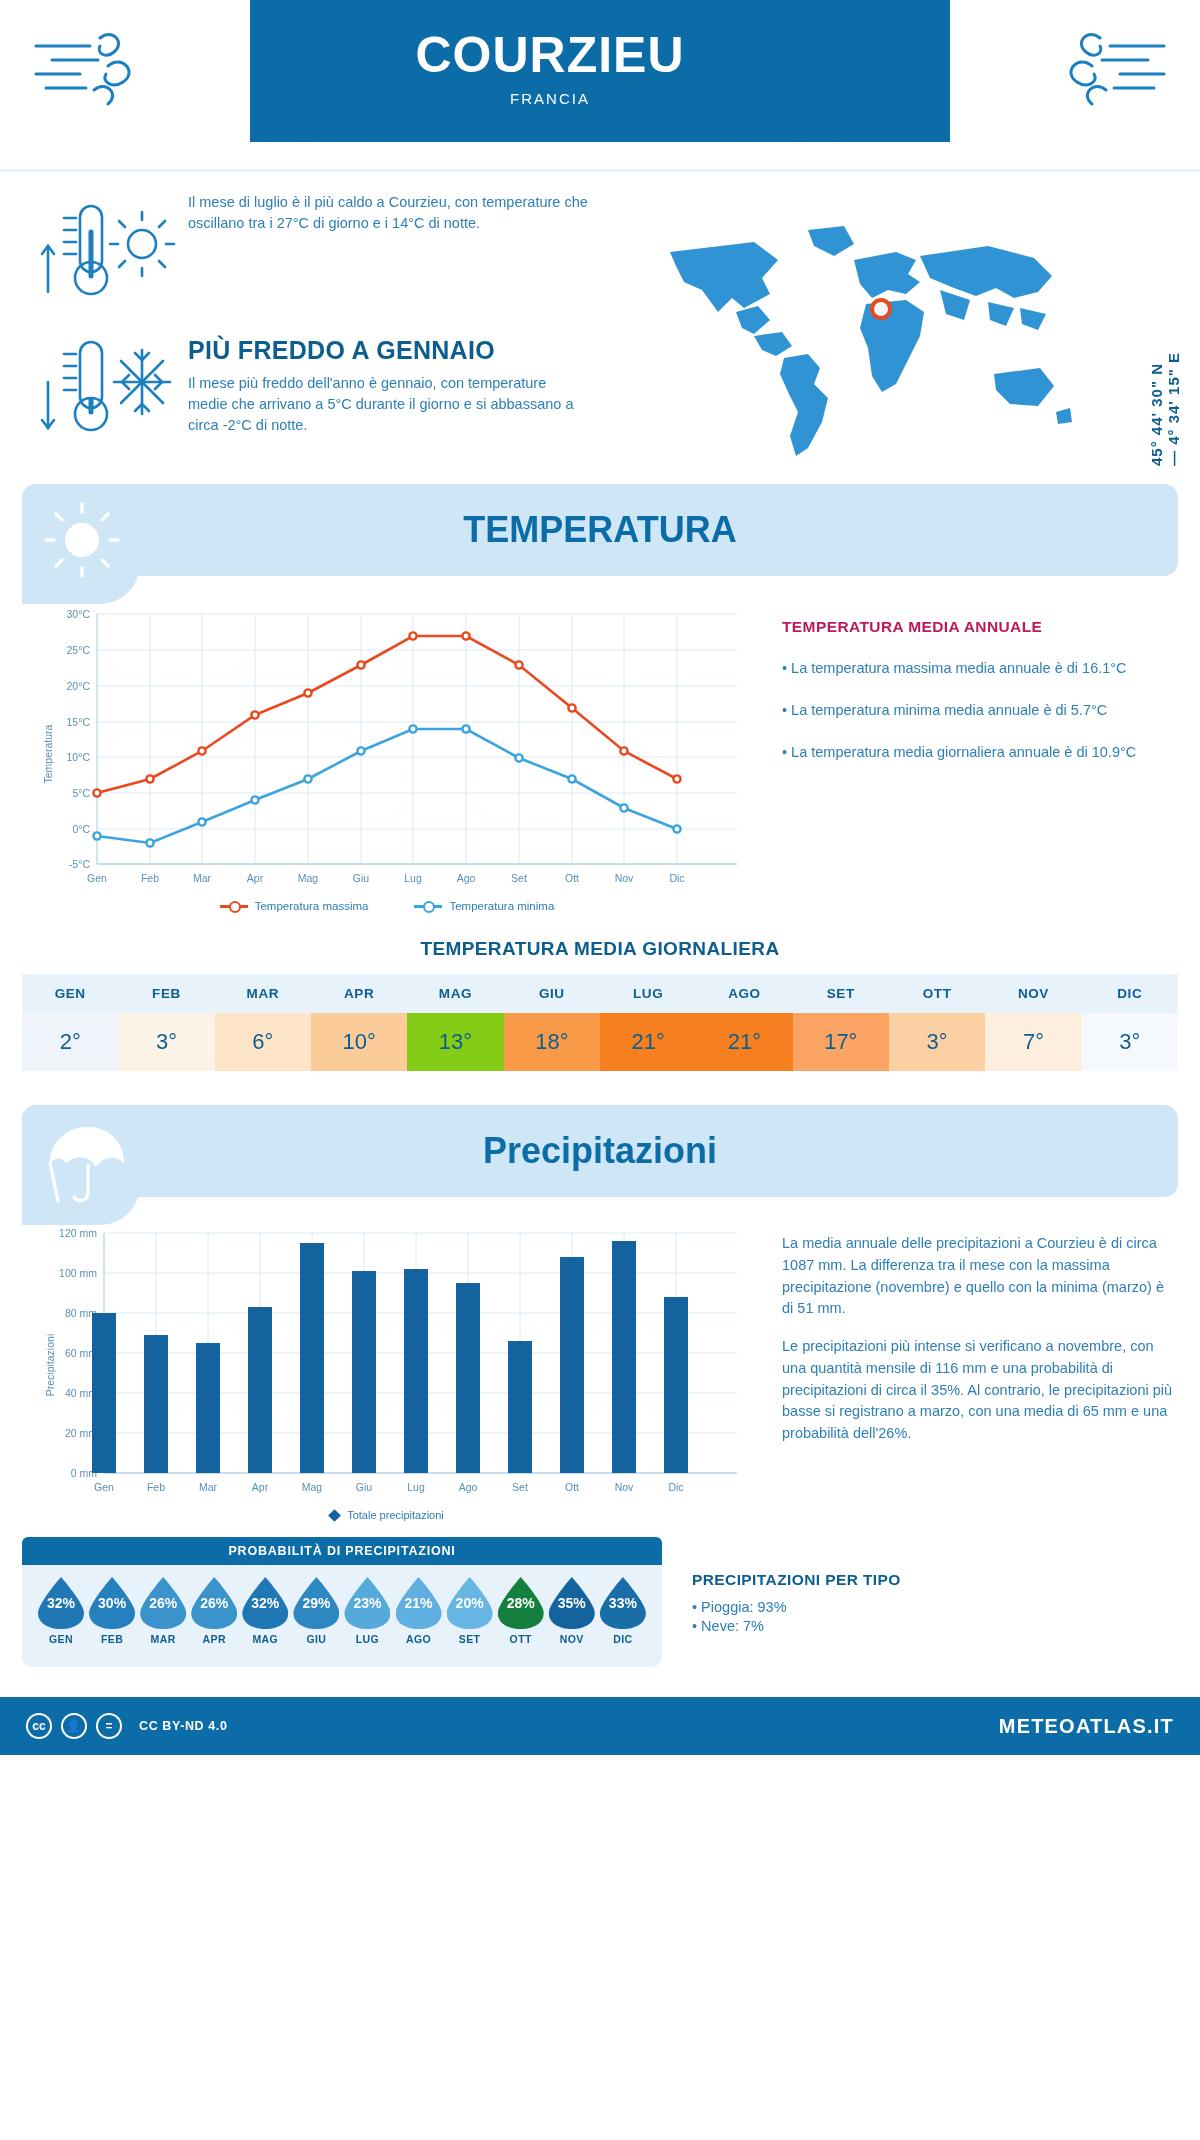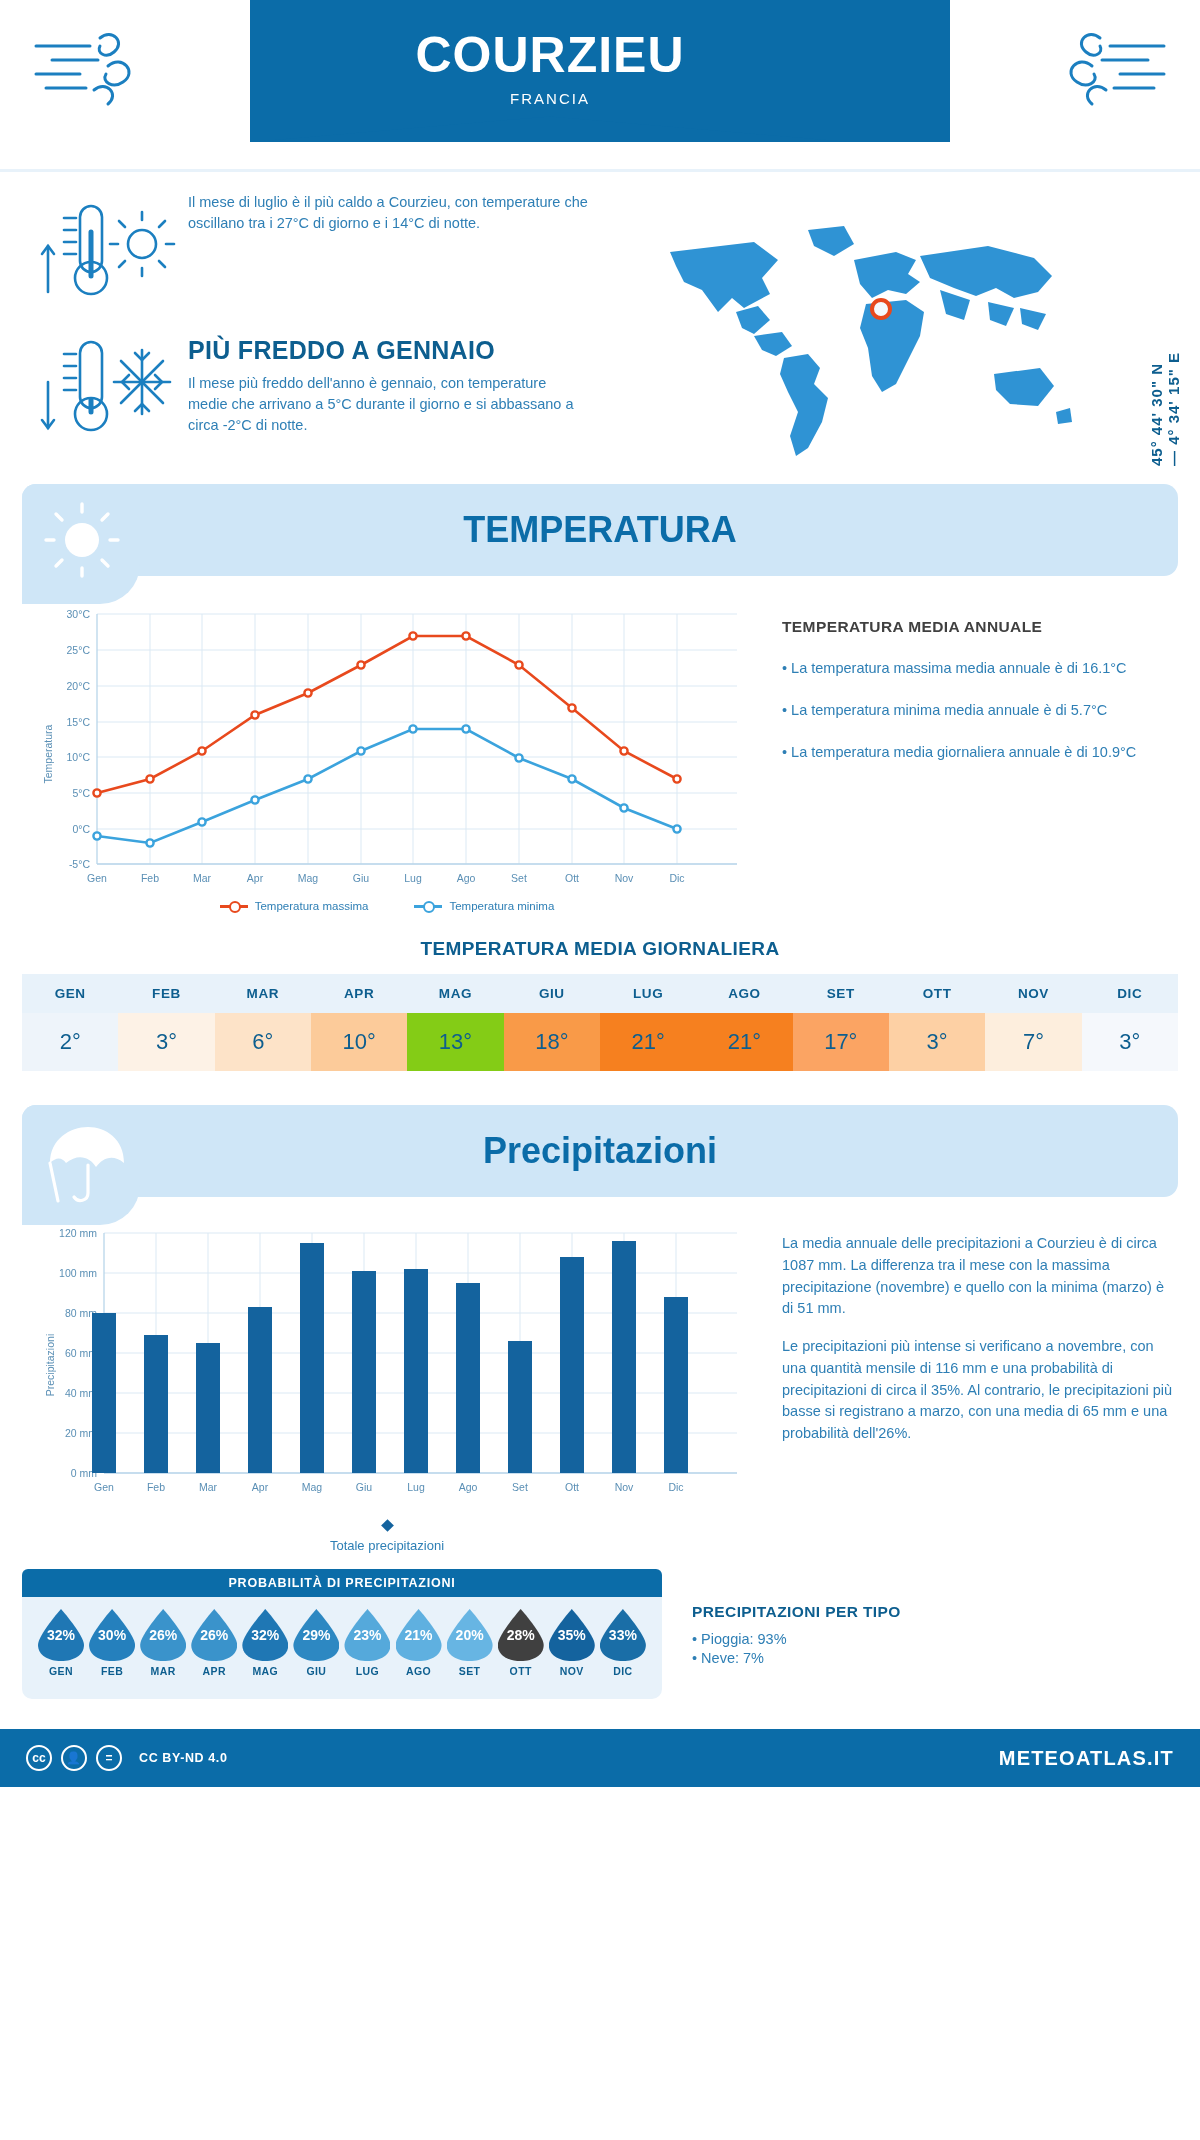--- a/index.html
+++ b/index.html
@@ -88,21 +88,21 @@
     margin:0; text-align:center; line-height:92px;
     font-size:36px; font-weight:bold; color:#0b6ca8;
   }
   .banner .tab-ico { position:absolute; left:22px; top:18px; }
 
   
   .temp-section { display:flex; padding:18px 22px 0 22px; }
   .chart-box { width:730px; position:relative; }
   .chart-side { flex:1; padding-left:30px; padding-top:24px; }
   .chart-side h3 {
-    margin:0 0 22px 0; font-size:15.5px; font-weight:bold; color:#404040;
+    margin:0 0 22px 0; font-size:15.5px; font-weight:bold; color:#be185d;
     letter-spacing:0.4px; text-transform:uppercase;
   }
   .chart-side p { margin:0 0 20px 0; font-size:14.5px; line-height:1.5; color:#2e7fb5; }
   .legend {
     display:flex; justify-content:center; gap:46px; margin-top:6px;
     font-size:11.5px; color:#2e7fb5;
   }
   .legend span.key { display:inline-flex; align-items:center; gap:7px; }
   .legend i { display:inline-block; width:28px; height:3px; position:relative; }
   .legend i::after {
@@ -123,22 +123,22 @@
   table.daily td {
     font-size:22px; text-align:center; padding:16px 0; color:#0d5e8f;
   }
 
   
   .prec-section { display:flex; padding:18px 22px 0 22px; }
   .prec-chart { width:730px; }
   .prec-side { flex:1; padding-left:30px; padding-top:18px; }
   .prec-side p { margin:0 0 16px 0; font-size:14.5px; line-height:1.5; color:#2e7fb5; }
   .legend-bar {
-    display:flex; justify-content:center; gap:8px; margin-top:16px;
-    font-size:13px; color:#2e7fb5; align-items:center;flex-direction:column;
+    display:flex; justify-content:center; gap:8px; margin-top:4px;
+    font-size:11px; color:#2e7fb5; align-items:center;
   }
   .legend-bar i { width:9px; height:9px; background:#14639e; display:inline-block; transform:rotate(45deg); }
 
   
   .prob-wrap { display:flex; padding:16px 22px 0 22px; }
   .prob-panel { width:640px; background:#e8f2fa; border-radius:10px; padding-bottom:22px; }
   .prob-head {
     background:#0b6ca8; color:#fff; text-align:center; font-size:12.5px;
     font-weight:bold; letter-spacing:0.8px; padding:7px 0; border-radius:6px 6px 0 0;
   }
@@ -602,21 +602,21 @@
         </div>
         <div class="drop-cell">
           <div class="drop" style="background:#5fb0e0">21%</div>
           <div class="drop-label">AGO</div>
         </div>
         <div class="drop-cell">
           <div class="drop" style="background:#67b5e3">20%</div>
           <div class="drop-label">SET</div>
         </div>
         <div class="drop-cell">
-          <div class="drop" style="background:#404040">28%</div>
+          <div class="drop" style="background:#15803d">28%</div>
           <div class="drop-label">OTT</div>
         </div>
         <div class="drop-cell">
           <div class="drop" style="background:#14639e">35%</div>
           <div class="drop-label">NOV</div>
         </div>
         <div class="drop-cell">
           <div class="drop" style="background:#1a6ea7">33%</div>
           <div class="drop-label">DIC</div>
         </div>

